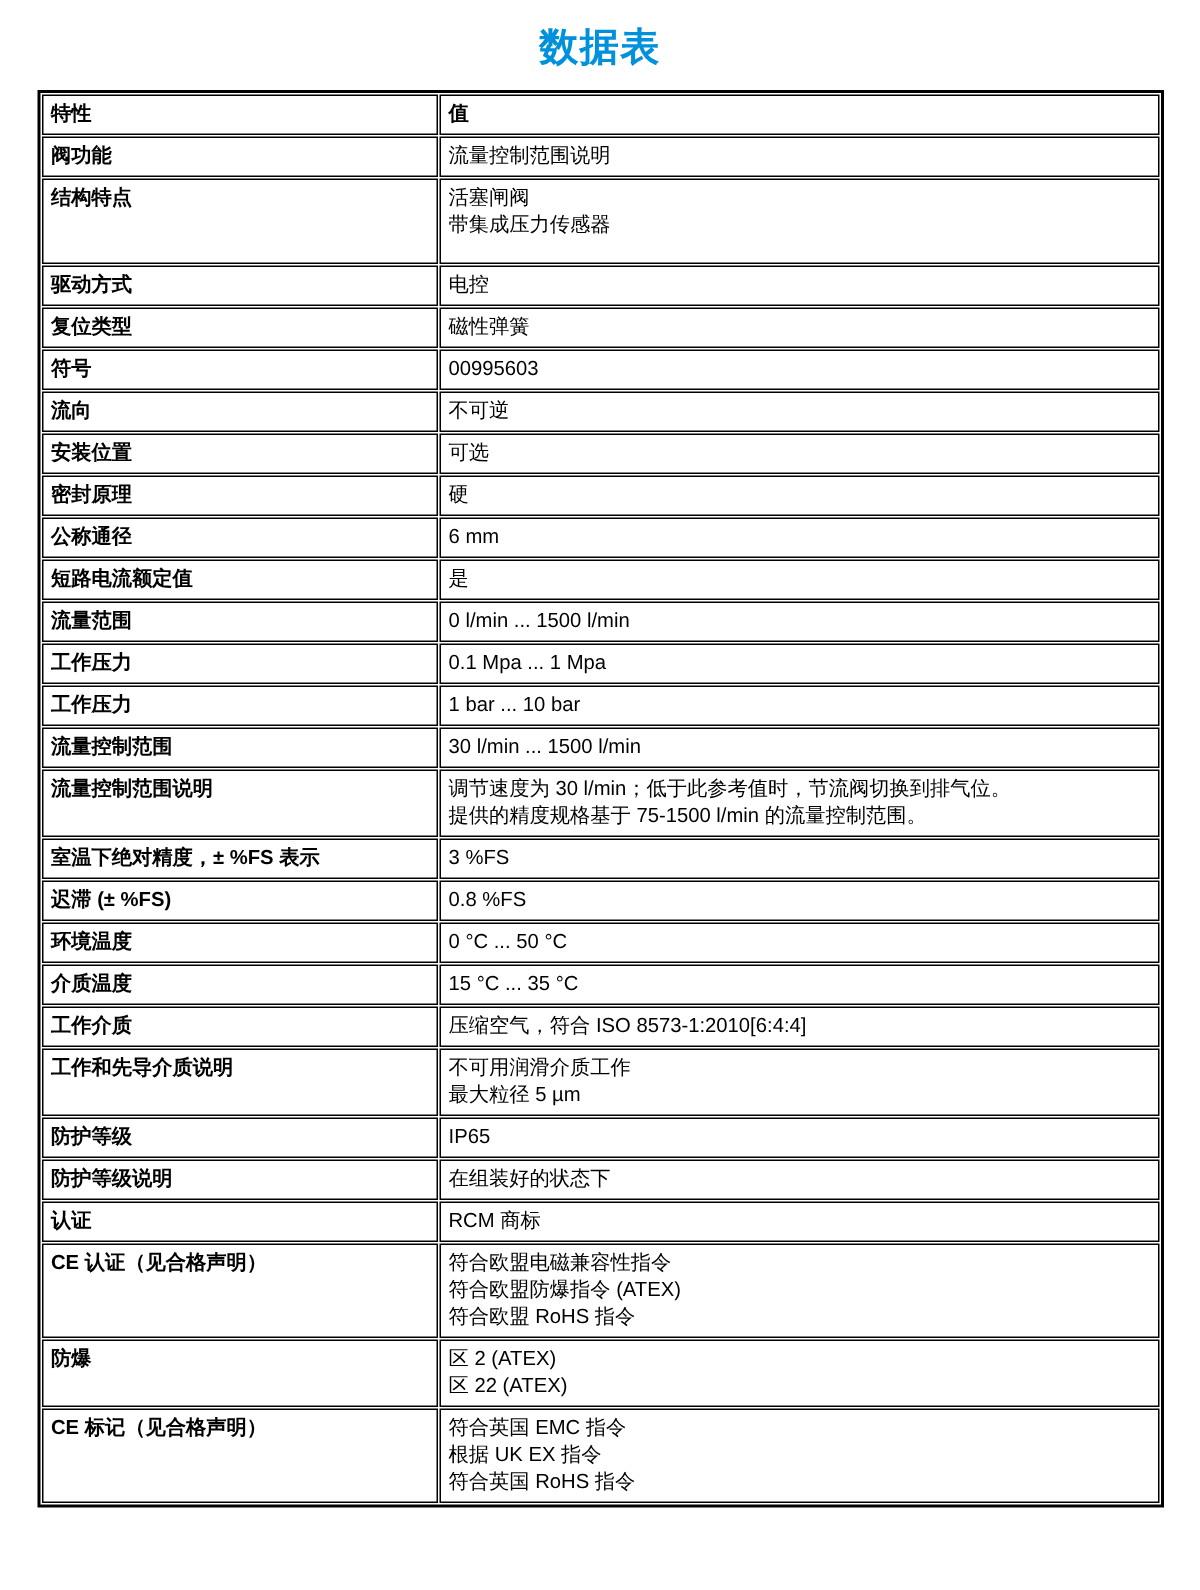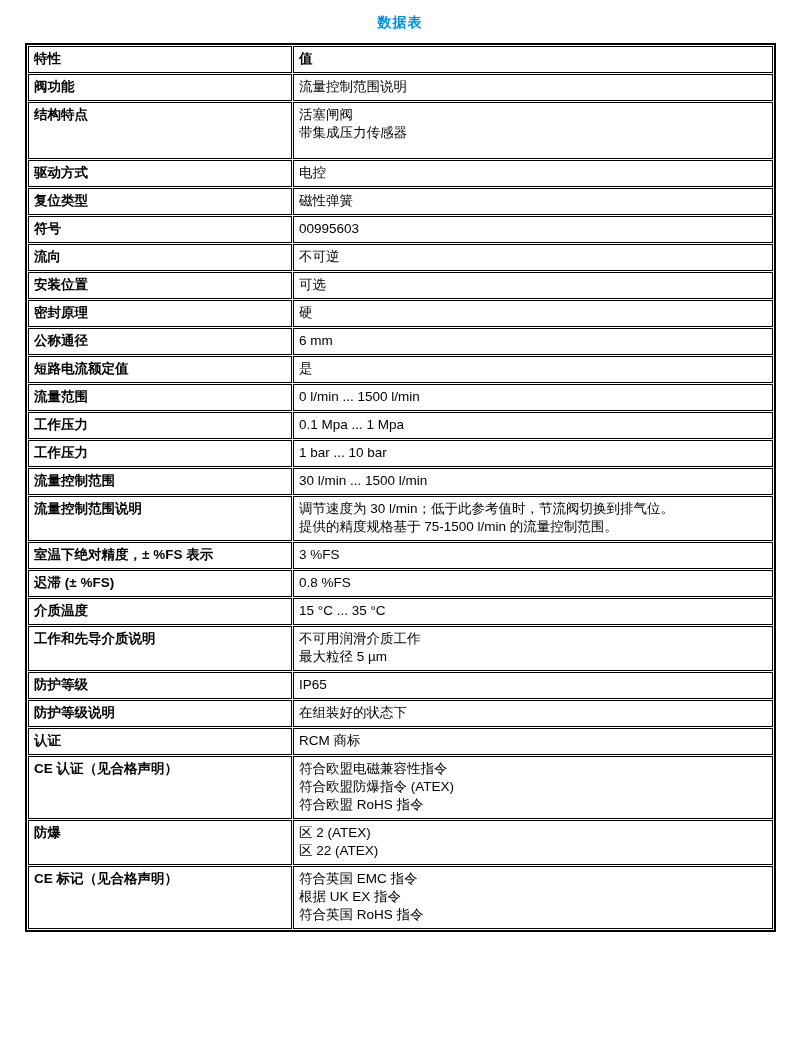--- a/index.html
+++ b/index.html
@@ -8,21 +8,21 @@
     margin: 0; padding: 0;
     background: #ffffff;
     width: 800px;
     font-family: "Liberation Sans", sans-serif;
     color: #000;
   }
   .page { width: 800px; height: 1060px; overflow: hidden; }
   .title {
     text-align: center;
     color: var(--accent);
-    font-size: 14px;
+    font-size: 26px;
     font-weight: bold;
     margin: 0;
     padding: 14px 0 11px 0;
     letter-spacing: 1px;
   }
   table.spec {
     border-collapse: separate;
     border-spacing: 1px;
     border: 2px solid #000;
     margin-left: 25px;
@@ -164,23 +164,35 @@
             <div class="line">3 %FS</div>
           </td>
         </tr>
         <tr>
           <td class="prop">迟滞 (± %FS)</td>
           <td class="val">
             <div class="line">0.8 %FS</div>
           </td>
         </tr>
         <tr>
+          <td class="prop">环境温度</td>
+          <td class="val">
+            <div class="line">0 °C ... 50 °C</div>
+          </td>
+        </tr>
+        <tr>
           <td class="prop">介质温度</td>
           <td class="val">
             <div class="line">15 °C ... 35 °C</div>
+          </td>
+        </tr>
+        <tr>
+          <td class="prop">工作介质</td>
+          <td class="val">
+            <div class="line">压缩空气，符合 ISO 8573-1:2010[6:4:4]</div>
           </td>
         </tr>
         <tr>
           <td class="prop">工作和先导介质说明</td>
           <td class="val">
             <div class="line">不可用润滑介质工作</div>
             <div class="line">最大粒径 5 µm</div>
           </td>
         </tr>
         <tr>

